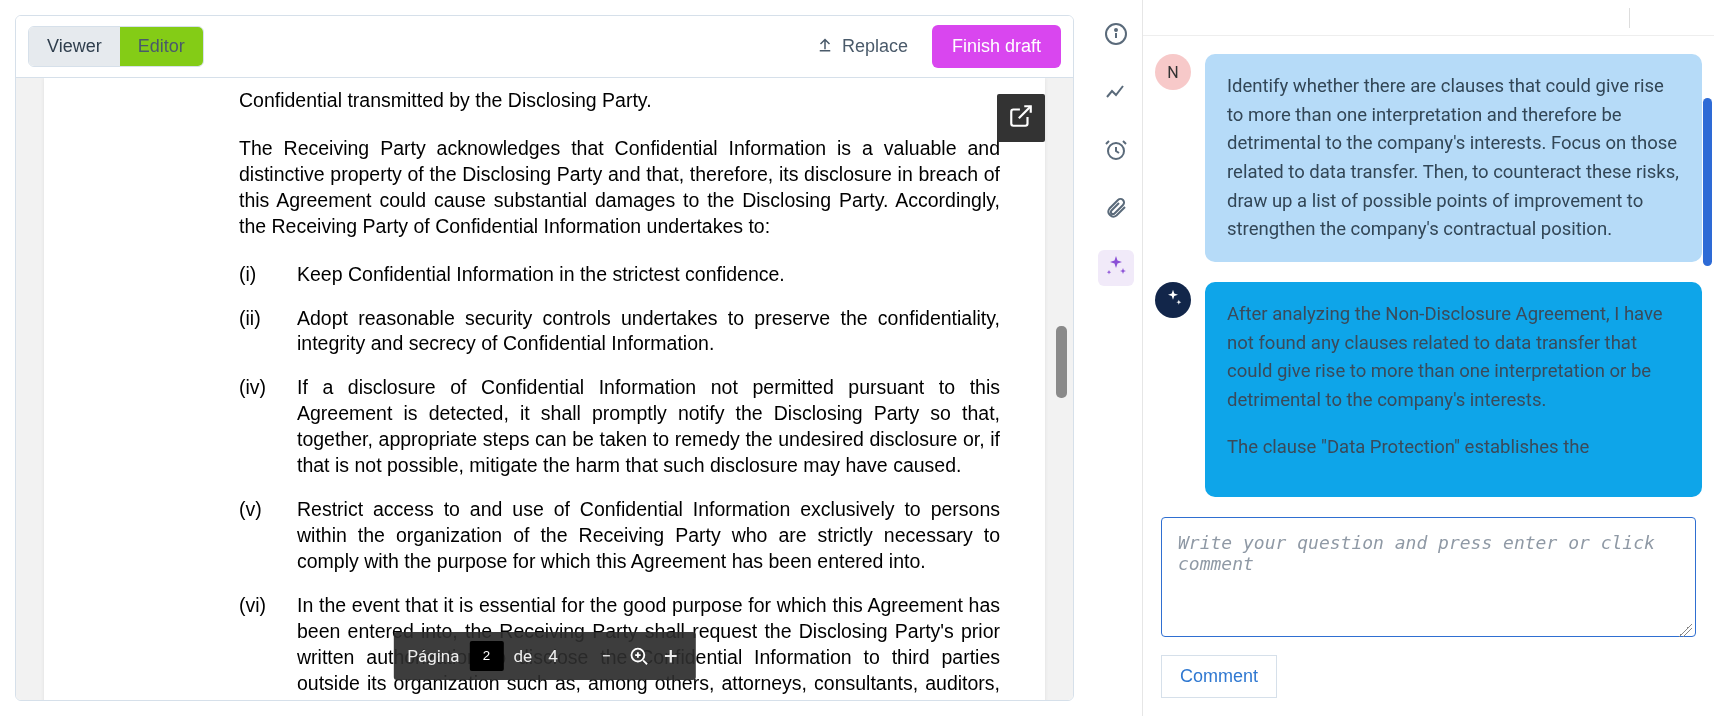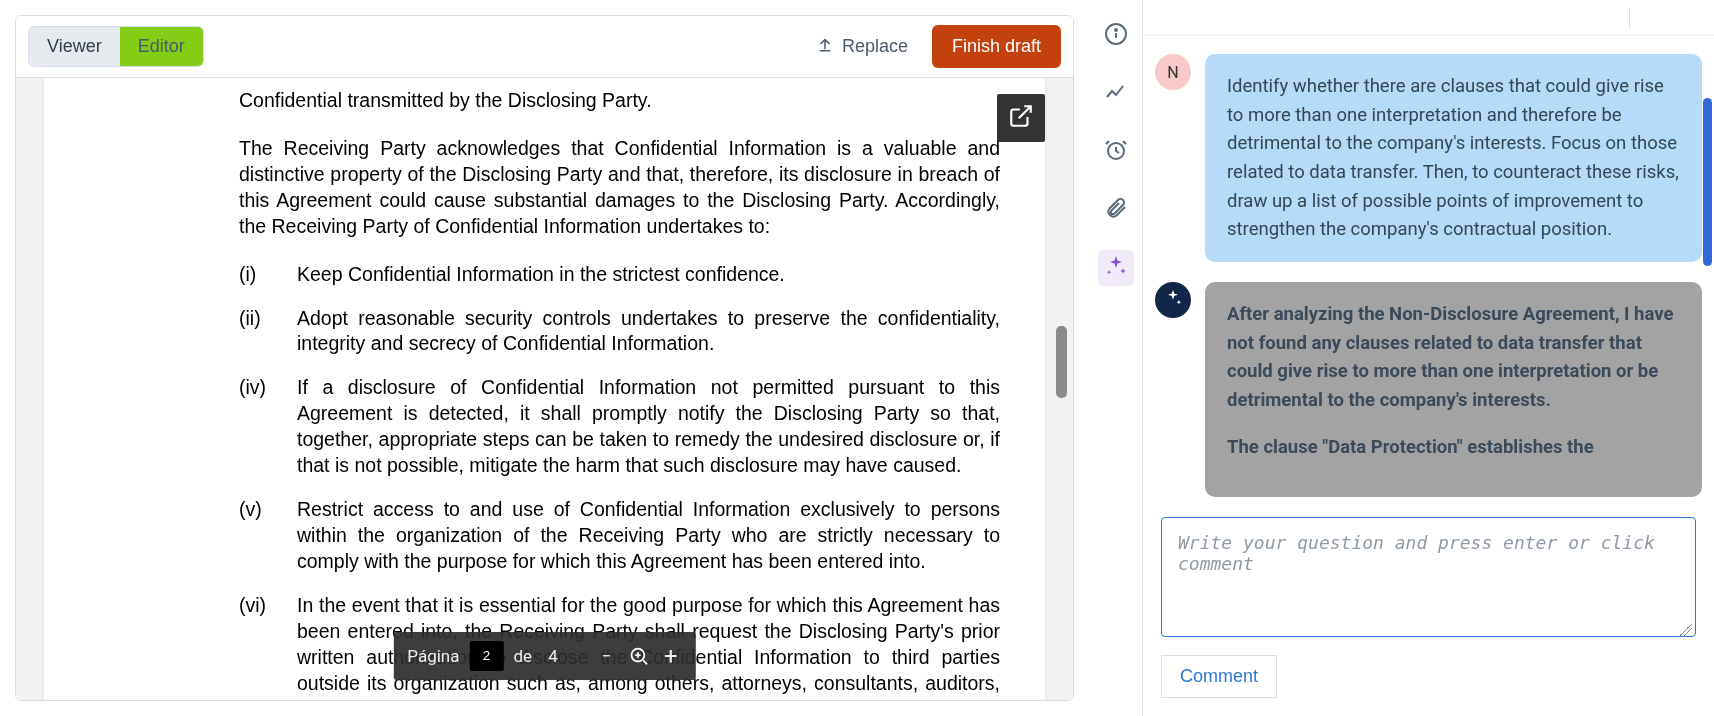--- a/index.html
+++ b/index.html
@@ -63,21 +63,21 @@
     gap: 8px;
     background: none;
     border: none;
     color: #4a5a6a;
     font-size: 18px;
     padding: 8px 14px;
     cursor: pointer;
   }
   .tb-btn svg { width: 18px; height: 18px; }
   .finish-btn {
-    background: #c2410c;
+    background: #d946ef;
     color: #fff;
     border: none;
     border-radius: 6px;
     padding: 11px 20px;
     font-size: 18px;
     cursor: pointer;
   }
   .doc-area {
     flex: 1;
     background: #f2f2f2;
@@ -239,21 +239,21 @@
   .avatar.ai { background: #12264a; }
   .bubble {
     border-radius: 10px;
     padding: 18px 22px;
     font-size: 18.5px;
     line-height: 1.55;
     color: #3a4a5a;
     flex: 1;
   }
   .bubble.user { background: #b6dbf8; color:#324656; }
-  .bubble.ai { background: #a3a3a3; font-weight: bold; }
+  .bubble.ai { background: #0ea5e9; }
   .bubble.ai p { margin-bottom: 18px; }
   .input-area {
     padding: 6px 18px 18px 18px;
     background:#fff;
   }
   .hint {
     font-size: 15px;
     color: #9aa4b0;
     font-style: italic;
     margin-bottom: 10px;

